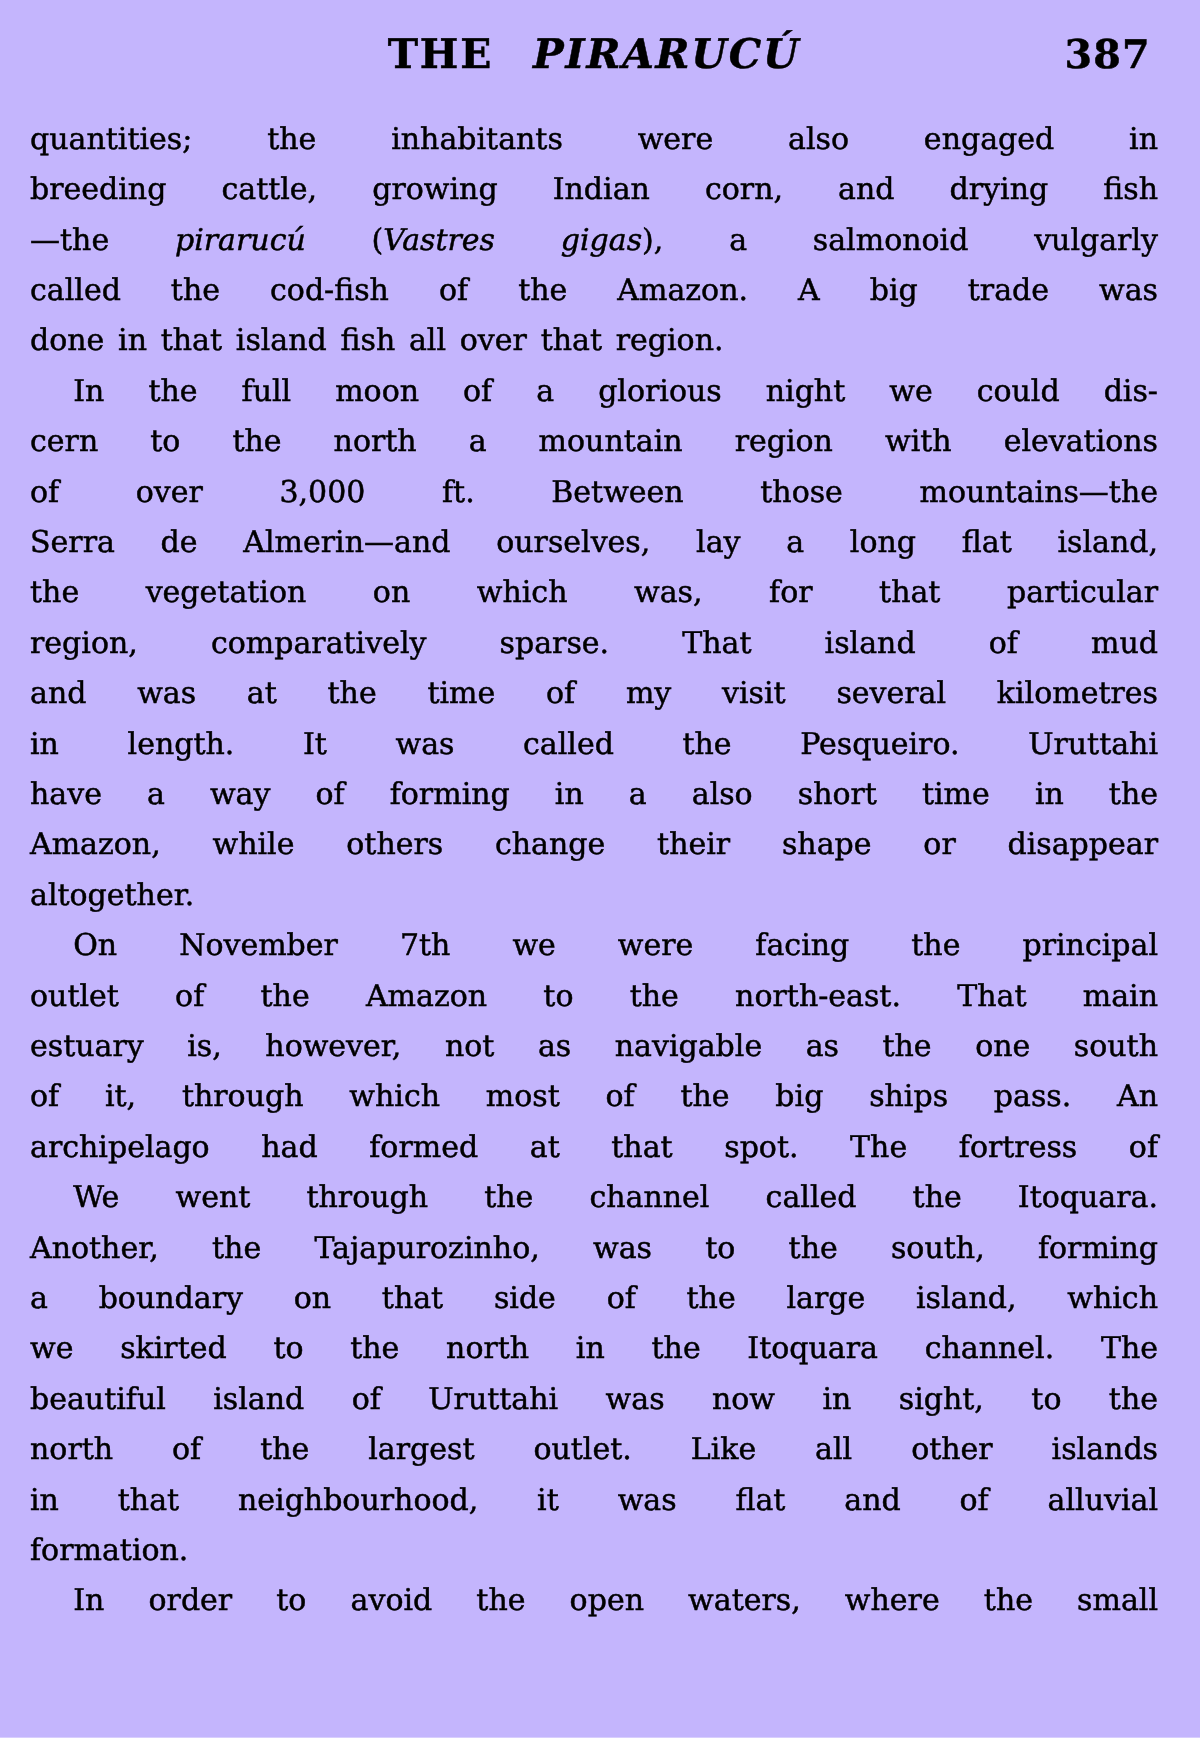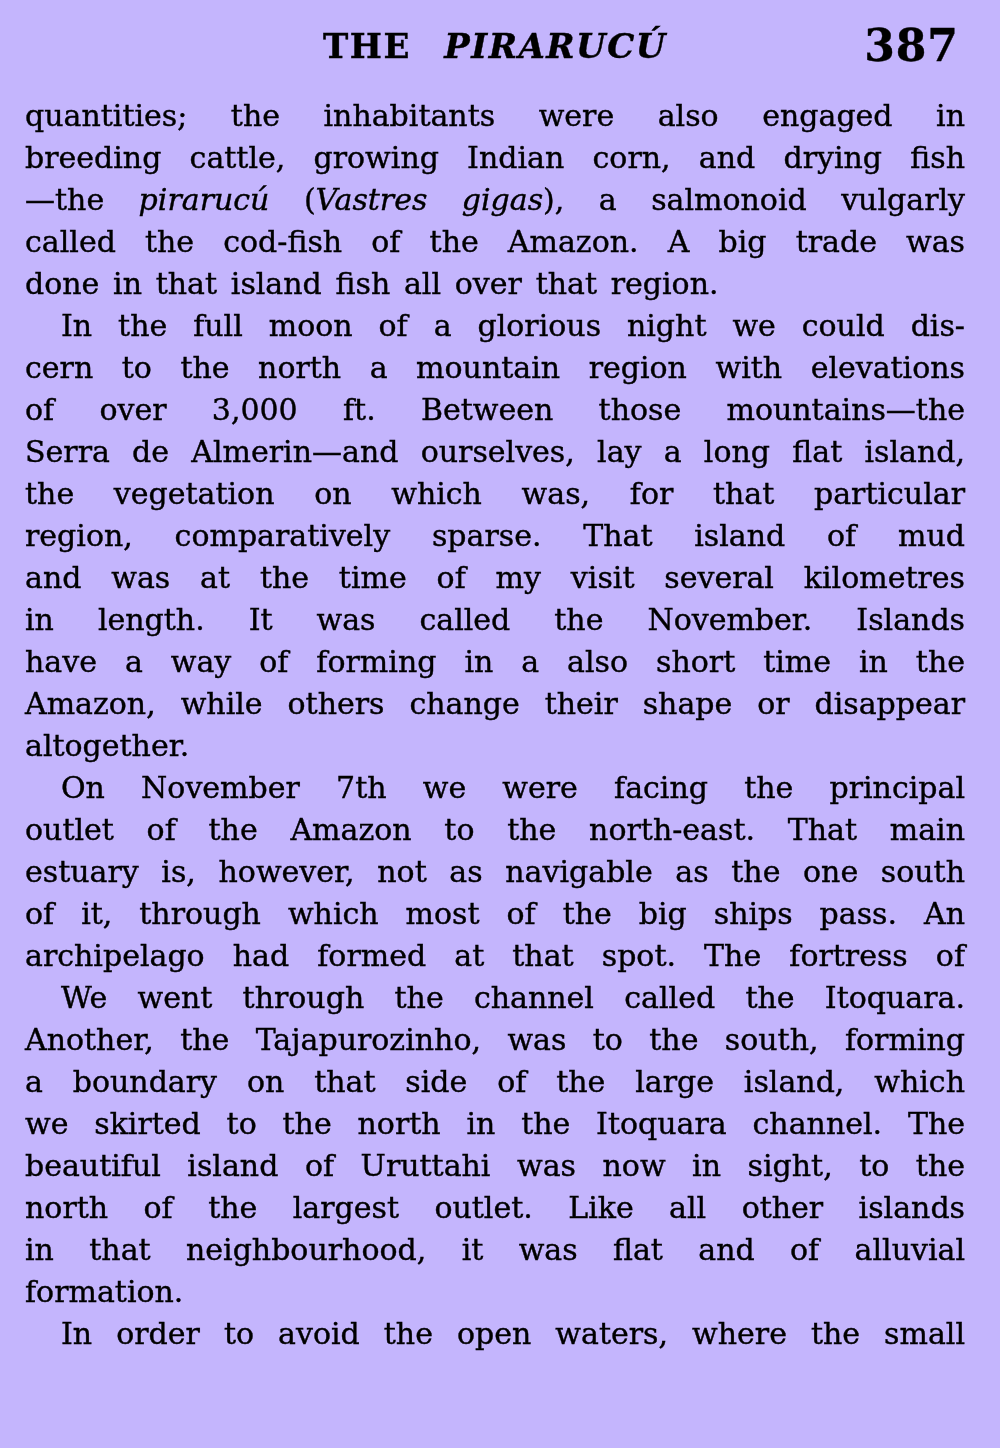--- a/index.html
+++ b/index.html
@@ -40,31 +40,31 @@
     font-style: normal;
   }
   .head-title .titalic {
     font-style: italic;
     margin-left: 20px;
   }
   .head-pagenum {
     position: absolute;
     right: 6px;
     top: 0;
-    font-size: 44px;
+    font-size: 33px;
     letter-spacing: 1px;
   }
   .body-text {
     position: absolute;
     top: 95px;
     left: 25px;
     width: 940px;
   }
   .line {
-    font-size: 30px;
+    font-size: 25px;
     line-height: 42px;
     text-align: justify;
     text-align-last: justify;
     word-spacing: 0.10em;
     white-space: normal;
   }
   .line.nojust {
     text-align-last: left;
     word-spacing: 0.14em;
   }
@@ -94,21 +94,21 @@
       <div class="line"><span>—the </span><span class="it">pirarucú</span><span> (</span><span class="it">Vastres gigas</span><span>), a salmonoid vulgarly</span></div>
       <div class="line"><span>called the cod-fish of the Amazon. A big trade was</span></div>
       <div class="line nojust"><span>done in that island fish all over that region.</span></div>
       <div class="line first"><span>In the full moon of a glorious night we could dis-</span></div>
       <div class="line"><span>cern to the north a mountain region with elevations</span></div>
       <div class="line"><span>of over 3,000 ft. Between those mountains—the</span></div>
       <div class="line"><span>Serra de Almerin—and ourselves, lay a long flat island,</span></div>
       <div class="line"><span>the vegetation on which was, for that particular</span></div>
       <div class="line"><span>region, comparatively sparse. That island of mud</span></div>
       <div class="line"><span>and was at the time of my visit several kilometres</span></div>
-      <div class="line"><span>in length. It was called the November. Islands</span></div>
+      <div class="line"><span>in length. It was called the Pesqueiro. Uruttahi</span></div>
       <div class="line"><span>have a way of forming in a also short time in the</span></div>
       <div class="line"><span>Amazon, while others change their shape or disappear</span></div>
       <div class="line nojust"><span>altogether.</span></div>
       <div class="line first"><span>On November 7th we were facing the principal</span></div>
       <div class="line"><span>outlet of the Amazon to the north-east. That main</span></div>
       <div class="line"><span>estuary is, however, not as navigable as the one south</span></div>
       <div class="line"><span>of it, through which most of the big ships pass. An</span></div>
       <div class="line"><span>archipelago had formed at that spot. The fortress of</span></div>
       <div class="line first"><span>We went through the channel called the Itoquara.</span></div>
       <div class="line"><span>Another, the Tajapurozinho, was to the south, forming</span></div>

